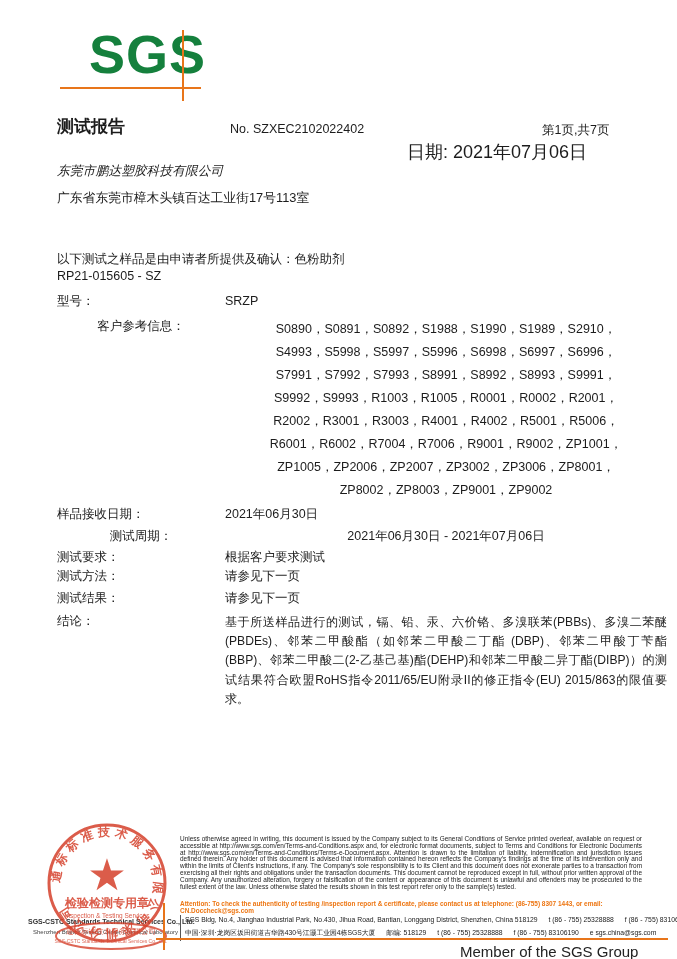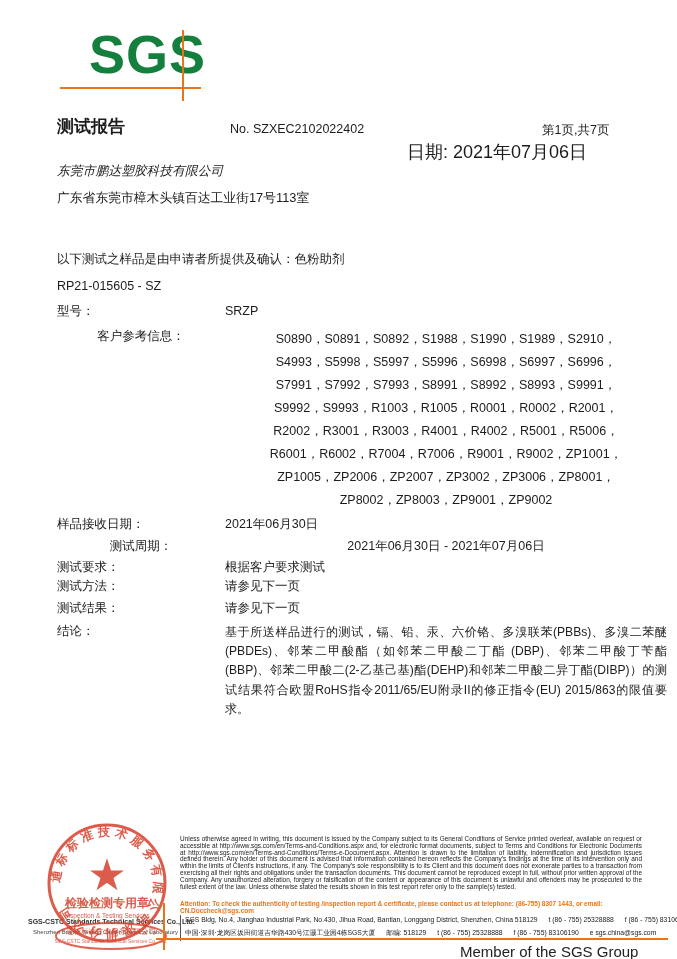--- a/index.html
+++ b/index.html
@@ -11,21 +11,21 @@
   .logo-hline{left:60px;top:87px;width:141px;height:2px;background:#e8751a;}
   .logo-vline{left:182px;top:30px;width:2px;height:71px;background:#e8751a;}
   .report-title{left:57px;top:115px;font-size:17px;font-weight:bold;font-family:Liberation Mono, monospace;}
   .report-no{left:230px;top:122px;font-size:12.5px;text-align:center;}
   .report-date{left:407px;top:140px;font-size:18px;}
   .report-page{left:542px;top:122px;font-size:12.5px;}
   .company{left:57px;top:163px;font-size:12.8px;font-style:italic;}
   .address{left:57px;top:190px;font-size:12.8px;}
   
   .main{left:57px;top:251px;width:610px;font-size:12.5px;}
-  .statement{margin-bottom:10px;line-height:17px;}
+  .statement{line-height:17px;}
   .row{display:flex;align-items:flex-start;}
   .row .label{width:168px;flex:0 0 168px;line-height:17px;}
   .row .value{flex:1;line-height:17px;}
   .mb9{margin-bottom:8px;} .mb6{margin-bottom:6px;align-items:center;} .mb5{margin-bottom:5px;justify-content:space-between;}
   .mb4{margin-bottom:4px;text-align:center;} .mb2{margin-bottom:2px;}
   .ref-line{line-height:23px;}
   .conclusion .value{line-height:19.2px;font-size:12.1px;text-align:justify;}
   
   .legal{left:180px;top:836px;width:462px;font-size:6.45px;line-height:6.8px;
          color:#222;text-align:justify;}

